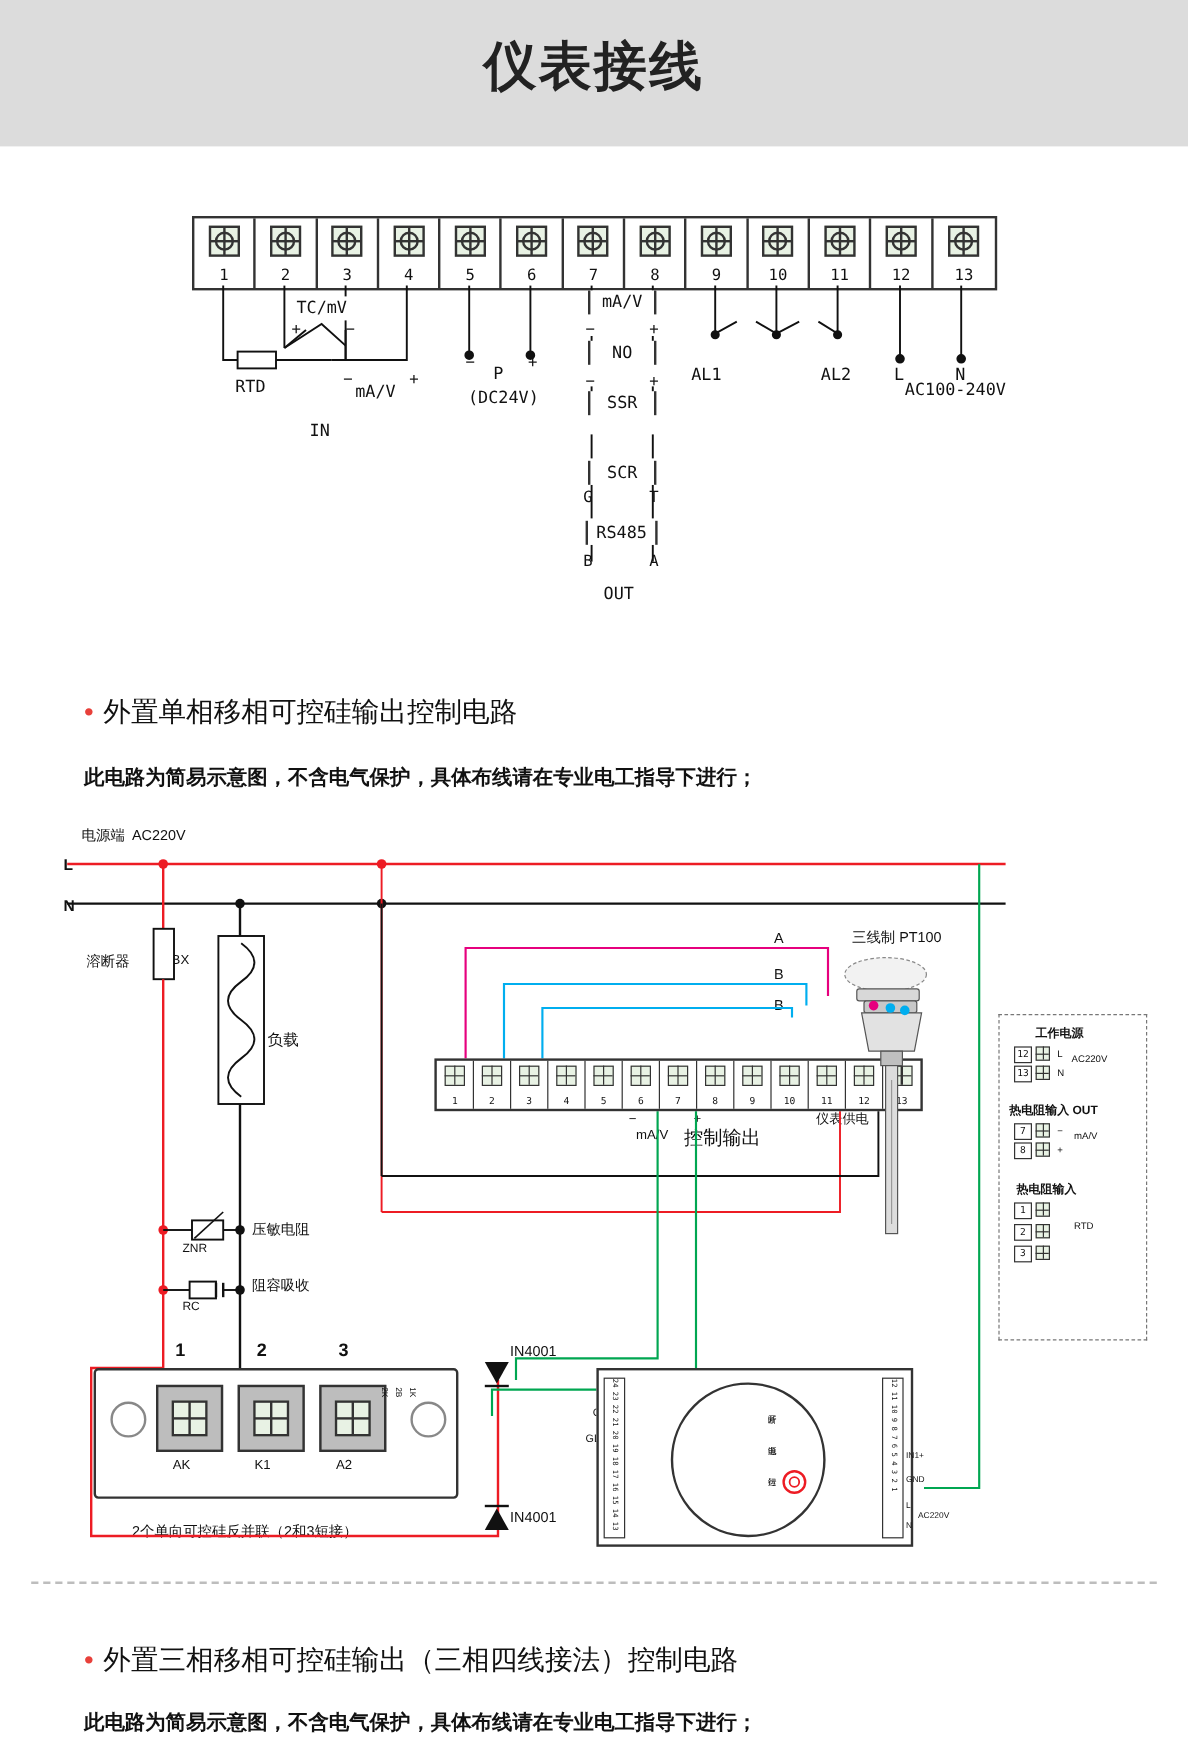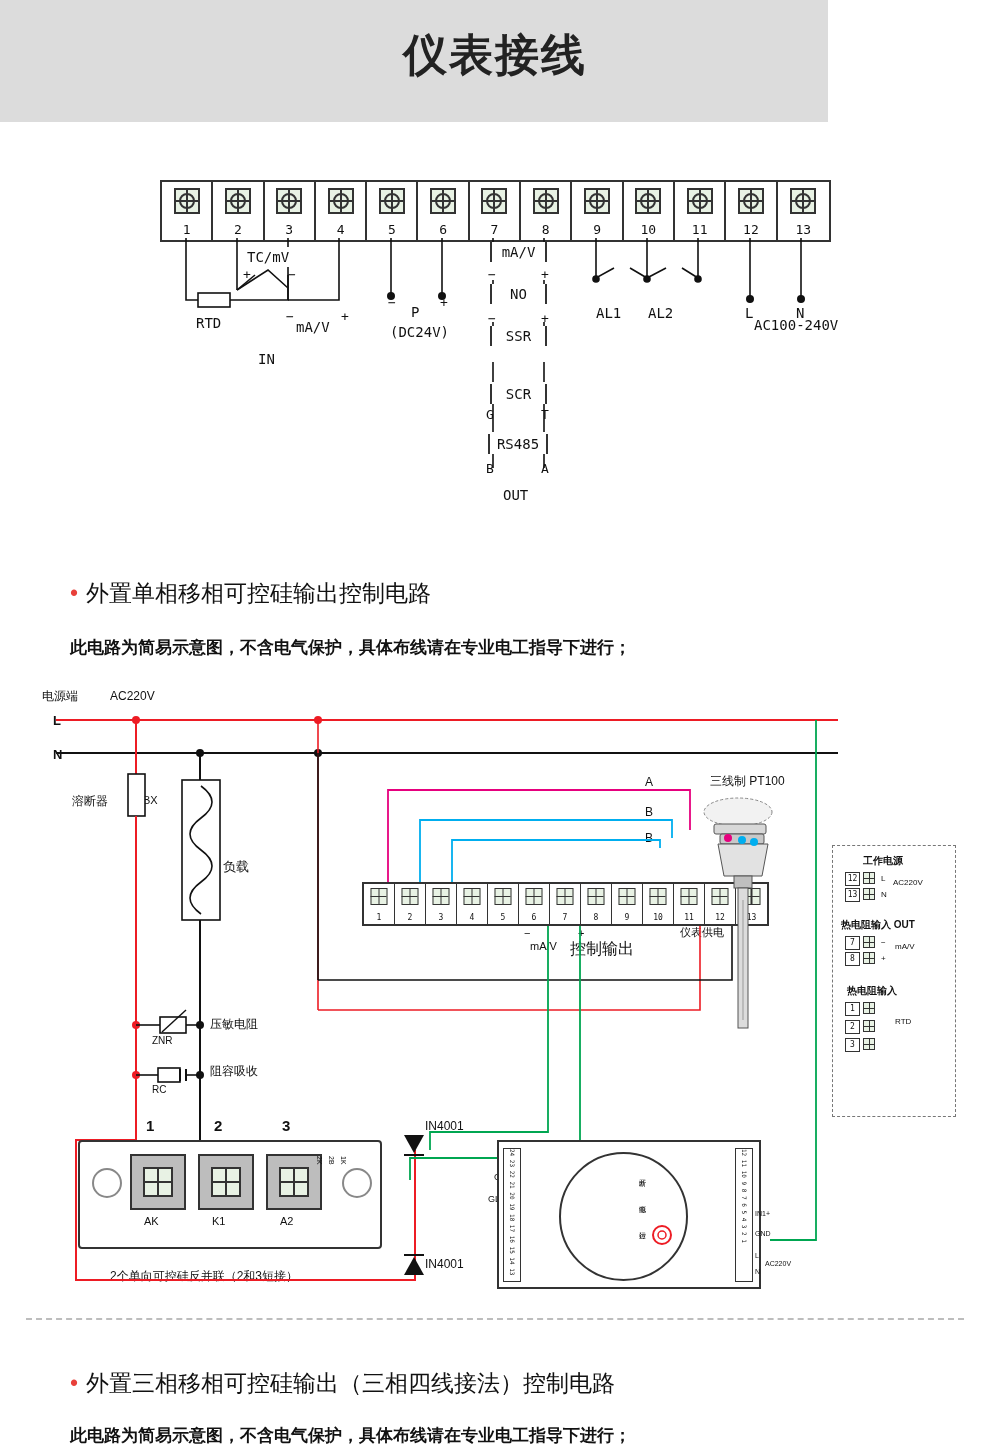--- a/index.html
+++ b/index.html
@@ -5,21 +5,21 @@
   html,body{margin:0;padding:0;}
   body{
     width:990px;height:1453px;position:relative;
     background:#ffffff;
     font-family:"Liberation Sans", sans-serif;
     color:#111;
     overflow:hidden;
   }
   
   .header{
-    position:absolute;left:0;top:0;width:828px;height:122px;
+    position:absolute;left:0;top:0;width:990px;height:122px;
     background:#dcdcdc;
   }
   .header .cn{
     position:absolute;width:990px;text-align:center;top:26px;
     font-size:44px;font-weight:bold;letter-spacing:2px;color:#222;
   }
   .header .en{
     position:absolute;width:990px;text-align:center;top:78px;
     font-size:19px;color:#5a5a5a;letter-spacing:1px;
     font-family:"DejaVu Sans", sans-serif;
@@ -238,51 +238,51 @@
 <div class="t tm" style="left:488px;top:312px;">−</div>
 <div class="t tm" style="left:541px;top:312px;">+</div>
 <div class="lbox" style="left:490px;top:384px;width:57px;box-sizing:border-box;">SCR</div>
 <div class="t tm" style="left:486px;top:408px;">G</div>
 <div class="t tm" style="left:541px;top:408px;">T</div>
 <div class="lbox" style="left:488px;top:434px;width:60px;box-sizing:border-box;">RS485</div>
 <div class="t tm" style="left:486px;top:462px;">B</div>
 <div class="t tm" style="left:541px;top:462px;">A</div>
 <div class="t tm" style="left:503px;top:488px;font-size:14px;">OUT</div>
 
-<div class="t tm" style="left:596px;top:306px;font-size:14px;">AL1</div>
-<div class="t tm" style="left:648px;top:306px;font-size:14px;">AL2</div>
+<div class="t tm" style="left:576px;top:306px;font-size:14px;">AL1</div>
+<div class="t tm" style="left:684px;top:306px;font-size:14px;">AL2</div>
 <div class="t tm" style="left:745px;top:306px;font-size:14px;">L</div>
 <div class="t tm" style="left:796px;top:306px;font-size:14px;">N</div>
 <div class="t tm" style="left:754px;top:318px;font-size:14px;">AC100-240V</div>
 
 <div class="bullet" style="left:70px;top:578px;">
   <span class="dot">•</span><span>外置单相移相可控硅输出控制电路</span>
 </div>
 <div class="subtxt" style="left:70px;top:636px;">此电路为简易示意图，不含电气保护，具体布线请在专业电工指导下进行；</div>
 
-<div class="t" style="left:42px;top:690px;font-size:12px;">电源端</div>
+<div class="t" style="left:68px;top:690px;font-size:12px;">电源端</div>
 <div class="t" style="left:110px;top:690px;font-size:12px;">AC220V</div>
 <div class="t" style="left:53px;top:714px;font-size:13px;font-weight:bold;">L</div>
 <div class="t" style="left:53px;top:748px;font-size:13px;font-weight:bold;">N</div>
 <div class="t" style="left:72px;top:795px;font-size:12px;">溶断器</div>
 <div class="t" style="left:143px;top:795px;font-size:11px;">BX</div>
 <div class="t" style="left:223px;top:860px;font-size:13px;">负载</div>
 <div class="t" style="left:210px;top:1018px;font-size:12px;">压敏电阻</div>
 <div class="t" style="left:152px;top:1036px;font-size:10px;">ZNR</div>
 <div class="t" style="left:210px;top:1065px;font-size:12px;">阻容吸收</div>
 <div class="t" style="left:152px;top:1085px;font-size:10px;">RC</div>
 <div class="t" style="left:645px;top:776px;font-size:12px;">A</div>
 <div class="t" style="left:645px;top:806px;font-size:12px;">B</div>
 <div class="t" style="left:645px;top:832px;font-size:12px;">B</div>
 <div class="t" style="left:710px;top:775px;font-size:12px;">三线制 PT100</div>
 <div class="t" style="left:524px;top:928px;font-size:11px;">−</div>
 <div class="t" style="left:530px;top:941px;font-size:11px;">mA/V</div>
 <div class="t" style="left:578px;top:928px;font-size:11px;">+</div>
 <div class="t" style="left:570px;top:941px;font-size:16px;">控制输出</div>
-<div class="t" style="left:680px;top:928px;font-size:11px;font-family:Liberation Mono, monospace;">仪表供电</div>
+<div class="t" style="left:680px;top:928px;font-size:11px;">仪表供电</div>
 <div class="t" style="left:425px;top:1120px;font-size:12px;">IN4001</div>
 <div class="t" style="left:425px;top:1258px;font-size:12px;">IN4001</div>
 <div class="t" style="left:110px;top:1270px;font-size:12px;">2个单向可控硅反并联（2和3短接）</div>
 <div class="t" style="left:494px;top:1173px;font-size:9px;">G1</div>
 <div class="t" style="left:488px;top:1195px;font-size:9px;">GL1</div>
 
 <svg style="position:absolute;left:0;top:680px;width:990px;height:620px;pointer-events:none;">
 
   <line x1="56" y1="40" x2="838" y2="40" stroke="#ed1c24" stroke-width="2"></line>
 

